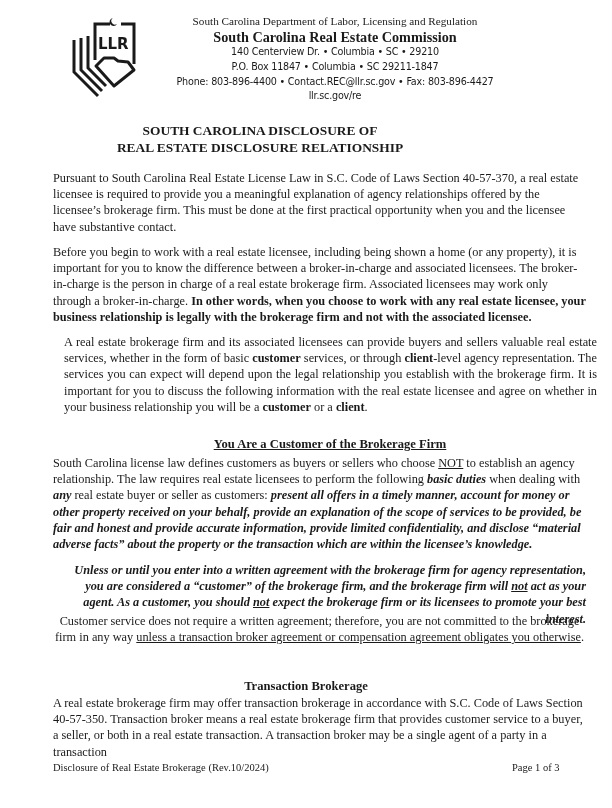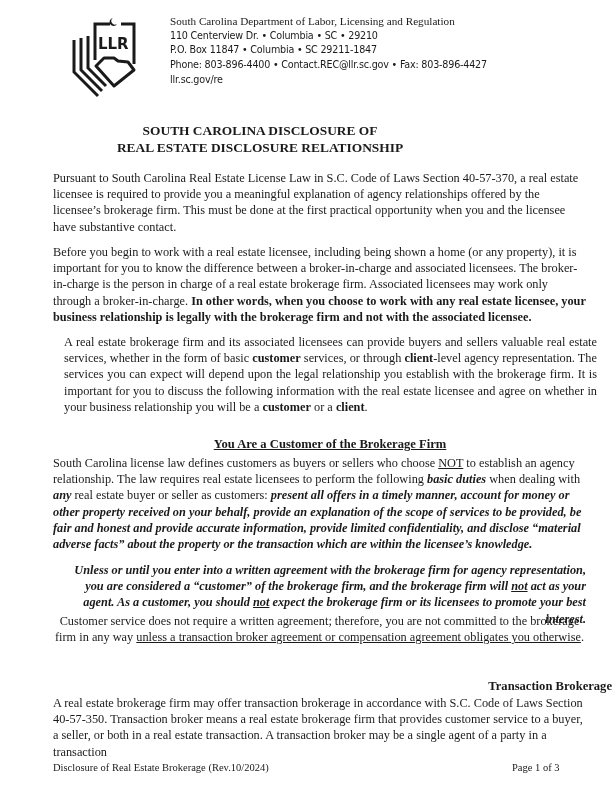--- a/index.html
+++ b/index.html
@@ -3,21 +3,21 @@
 <meta charset="utf-8">
 <style>
   html, body { margin: 0; padding: 0; background: #ffffff; }
   body {
     width: 612px; height: 808px; position: relative; overflow: hidden;
     font-family: "Liberation Serif", serif; color: #1a1a1a;
   }
   .logo { position: absolute; left: 68px; top: 14px; width: 72px; height: 84px; }
   .letterhead {
     position: absolute; left: 170px; top: 14px; width: 330px;
-    text-align: left; line-height: 1.3;
+    text-align: center; line-height: 1.3;
   }
   .lh-dept { font-size: 11.2px; }
   .lh-comm { font-size: 14.2px; font-weight: bold; line-height: 1.15; }
   .lh-addr { font-family: "DejaVu Sans", sans-serif; font-size: 9.6px; letter-spacing: -0.2px; line-height: 1.55; }
   .title {
     position: absolute; left: 0; width: 520px; top: 122px;
     text-align: center; font-size: 13.4px; font-weight: bold; line-height: 1.3;
   }
   .para {
     position: absolute; left: 53px; width: 533px;
@@ -50,21 +50,22 @@
 
     <path d="M45 4 A4 4 0 1 0 49 10 A3 3 0 1 1 45 4 Z" fill="#1a1a1a"></path>
 
     <path d="M28 52 L36 44 L46 44 L50 47 L60 48 L66 56 L46 72 Z" fill="none" stroke="#1a1a1a" stroke-width="3" stroke-linejoin="round"></path>
     <text x="30" y="35" font-family="DejaVu Sans, sans-serif" font-weight="bold" font-size="15" fill="#1a1a1a">LLR</text>
   </svg>
 </div>
 
 <div class="letterhead">
   <div class="lh-dept">South Carolina Department of Labor, Licensing and Regulation</div>
-  <div class="lh-addr">110 Centerview Dr. • Columbia • SC • 29210</div>
+  <div class="lh-comm">South Carolina Real Estate Commission</div>
+  <div class="lh-addr">140 Centerview Dr. • Columbia • SC • 29210</div>
   <div class="lh-addr">P.O. Box 11847 • Columbia • SC 29211-1847</div>
   <div class="lh-addr">Phone: 803-896-4400 • Contact.REC@llr.sc.gov • Fax: 803-896-4427</div>
   <div class="lh-addr">llr.sc.gov/re</div>
 </div>
 
 <div class="title">
   <div>SOUTH CAROLINA DISCLOSURE OF</div>
   <div>REAL ESTATE DISCLOSURE RELATIONSHIP</div>
 </div>
 
@@ -85,17 +86,17 @@
 </div>
 
 <div class="para bi" style="top:562px;text-align:right;">
   <span>Unless or until you enter into a written agreement with the brokerage firm for agency representation, you are considered a “customer” of the brokerage firm, and the brokerage firm will </span><span class="u">not</span><span> act as your agent. As a customer, you should </span><span class="u">not</span><span> expect the brokerage firm or its licensees to promote your best interest.</span>
 </div>
 
 <div class="para" style="top:613px;text-align:center;">
   <span>Customer service does not require a written agreement; therefore, you are not committed to the brokerage firm in any way </span><span class="u">unless a transaction broker agreement or compensation agreement obligates you otherwise</span><span>.</span>
 </div>
 
-<div class="heading" style="top:679px;text-align:right;">Transaction Brokerage</div>
+<div class="heading" style="top:679px;">Transaction Brokerage</div>
 <div class="para" style="top:695px;">A real estate brokerage firm may offer transaction brokerage in accordance with S.C. Code of Laws Section 40-57-350. Transaction broker means a real estate brokerage firm that provides customer service to a buyer, a seller, or both in a real estate transaction. A transaction broker may be a single agent of a party in a transaction</div>
 
 <div class="footer" style="left:53px;">Disclosure of Real Estate Brokerage (Rev.10/2024)</div>
 <div class="footer" style="left:512px;">Page 1 of 3</div>
 
 </body></html>

